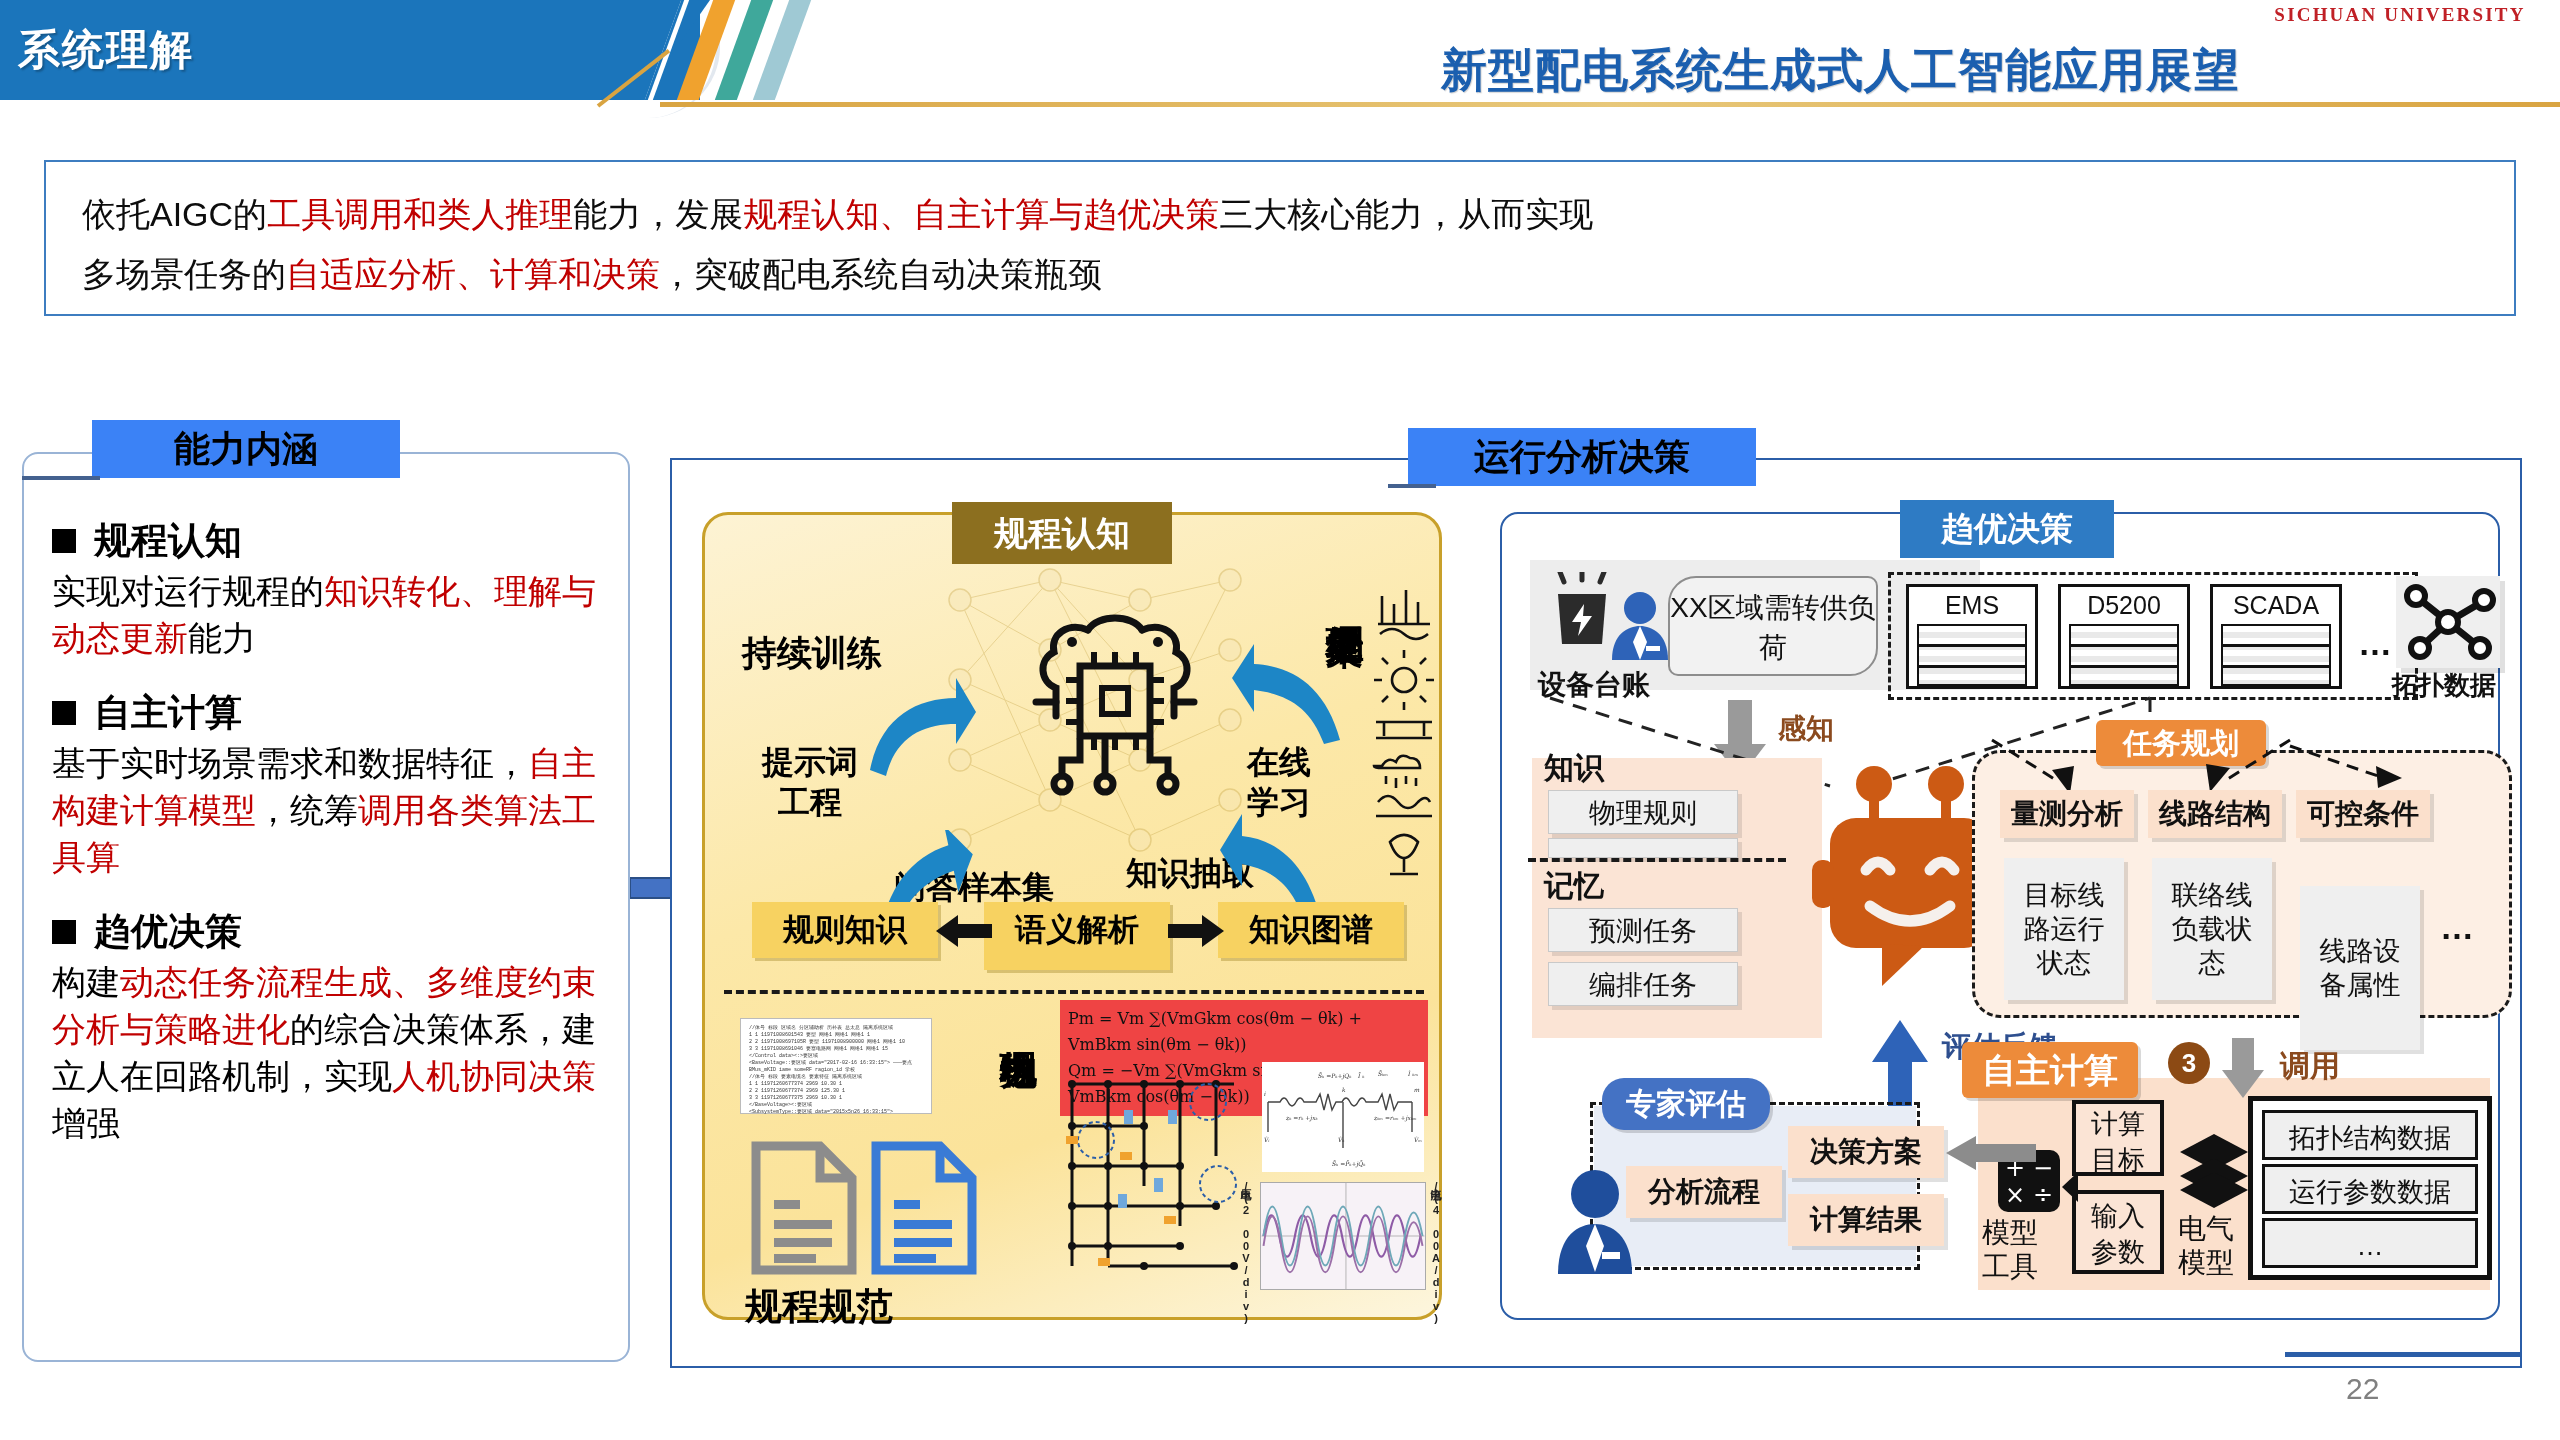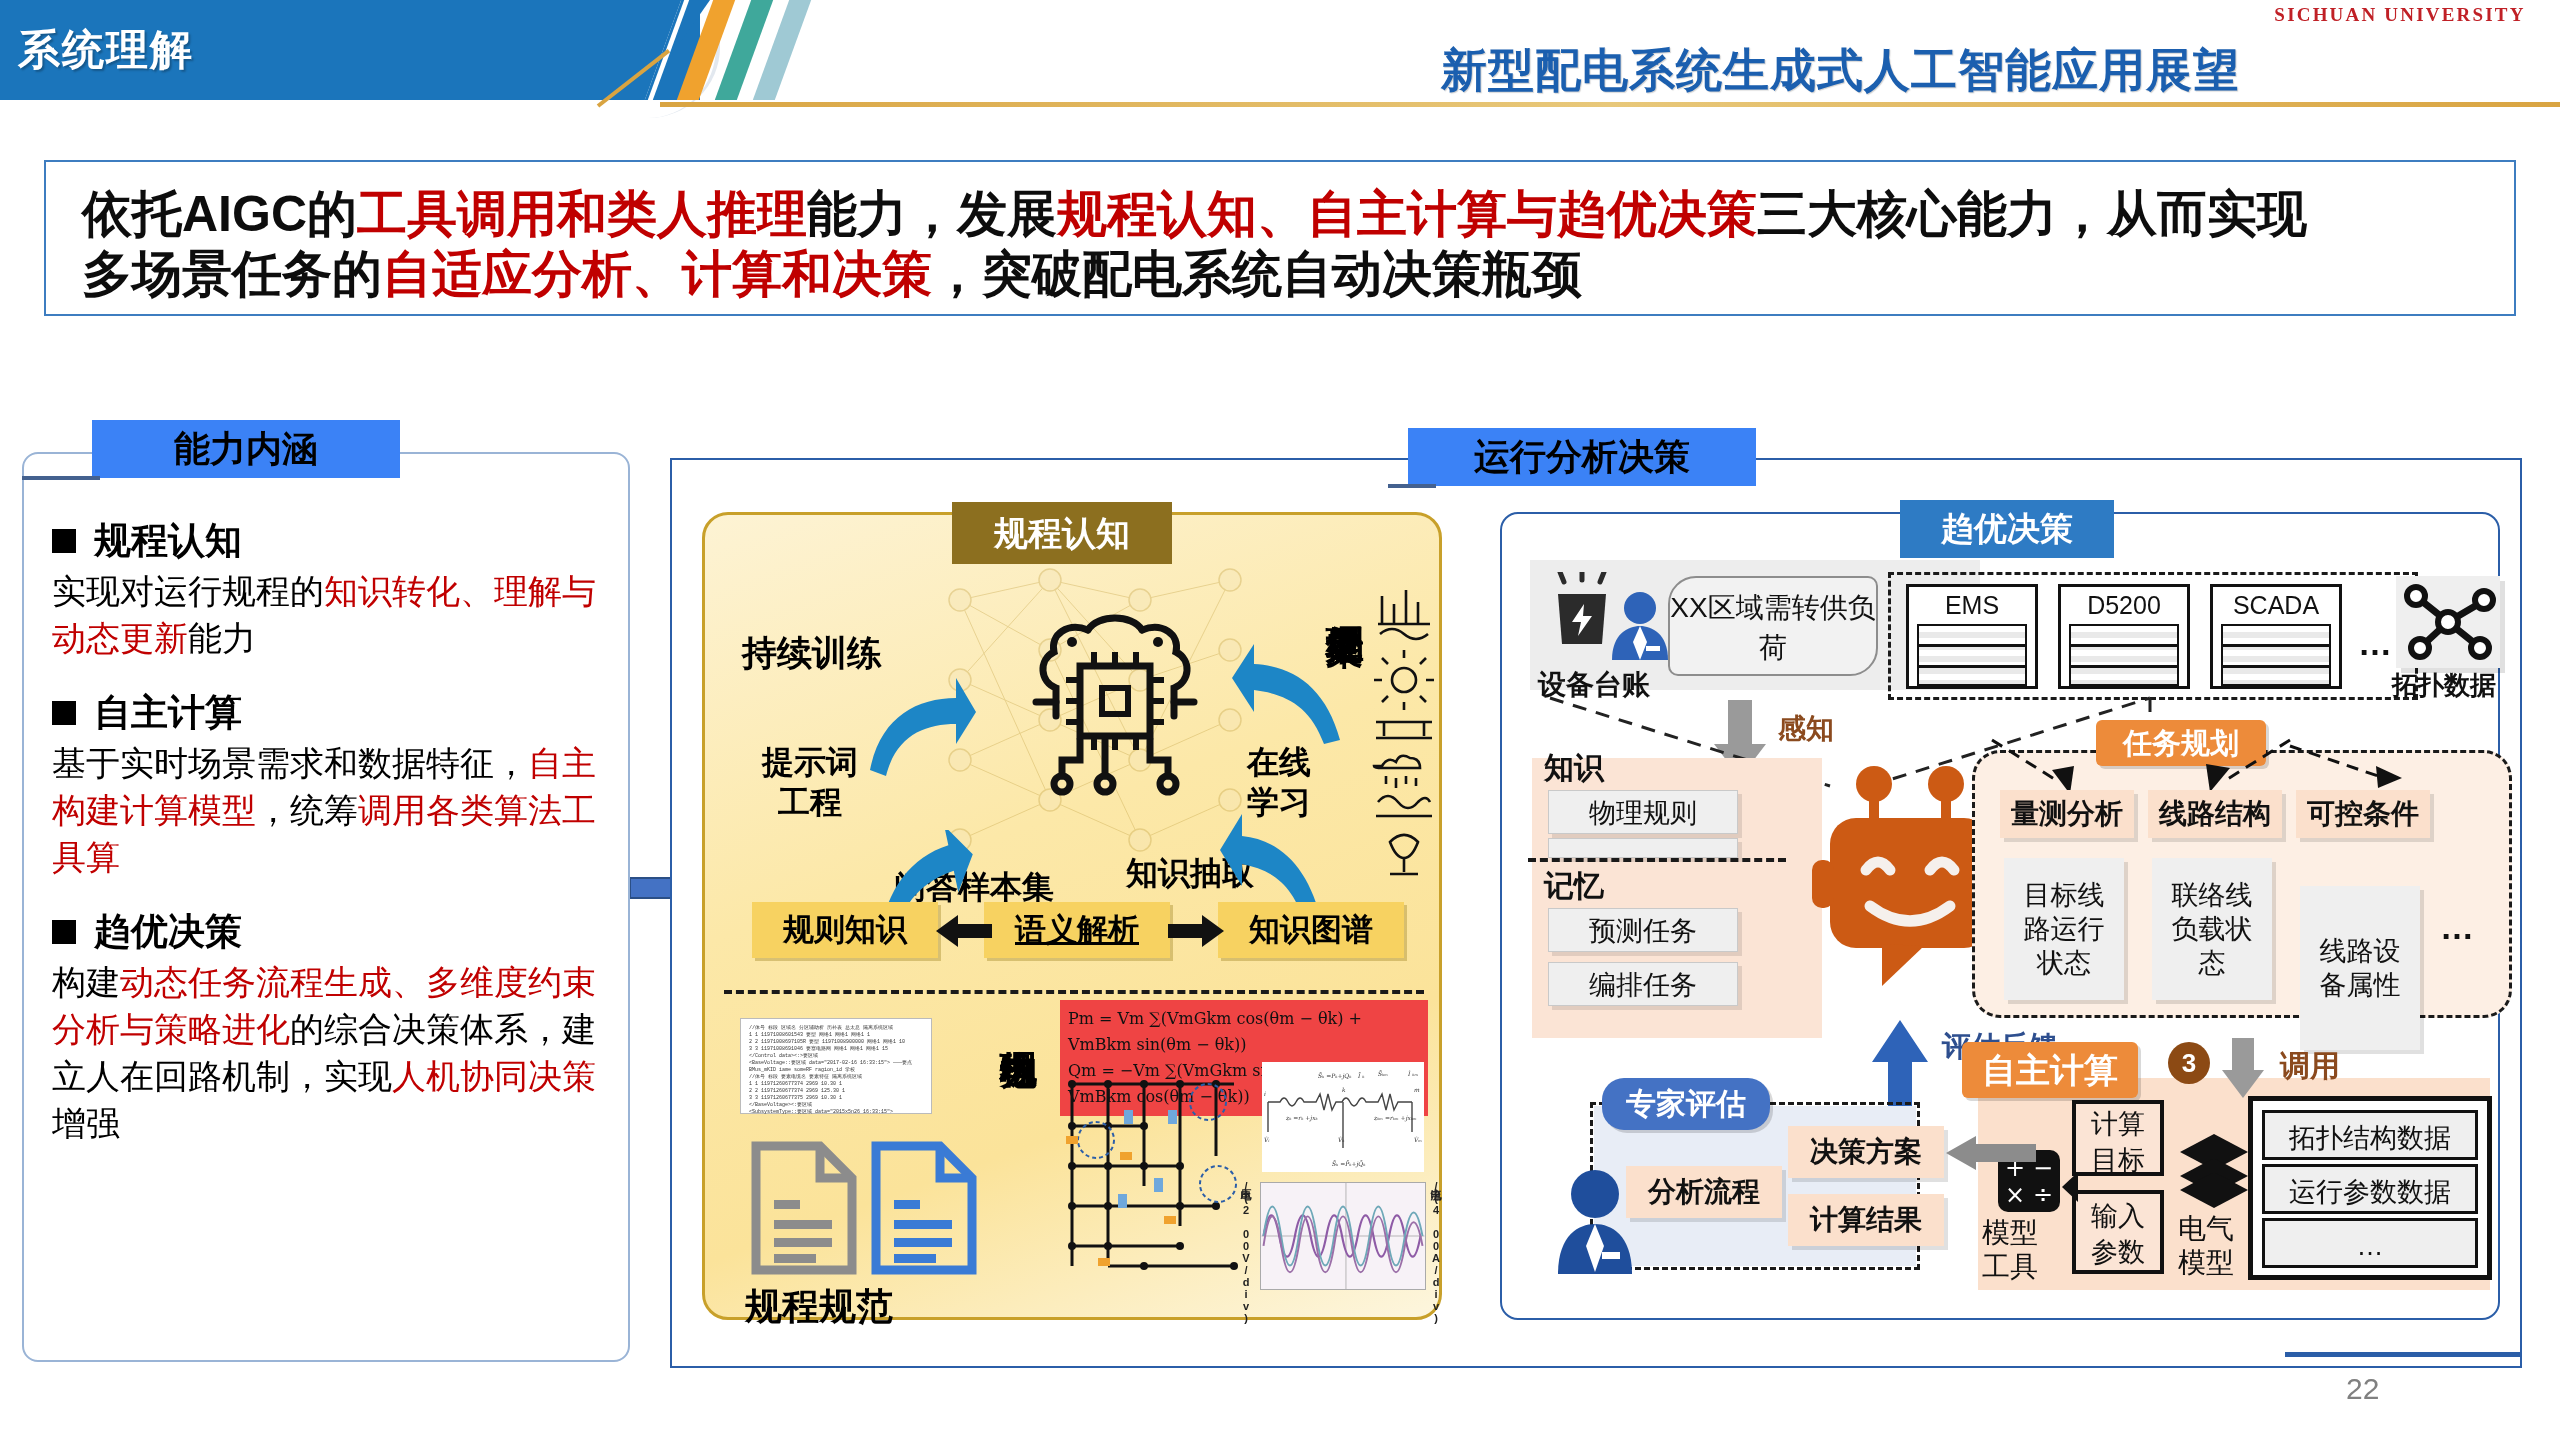--- a/index.html
+++ b/index.html
@@ -60,21 +60,21 @@
     font-family: "Liberation Serif", "DejaVu Serif", serif;
   }
 
   
   .statement {
     position: absolute; left: 44px; top: 160px; width: 2472px; height: 156px;
     border: 2px solid #3E7DC0; background: #ffffff;
     padding: 22px 30px 0 36px;
   }
   .st-line {
-    font-size: 50px; font-weight: bold; color: #0d0d0d; line-height: 60px;
+    font-size: 34px; font-weight: normal; color: #0d0d0d; line-height: 60px;
     letter-spacing: 0px;
   }
   .hi { color: #C00000; }
 
   
   .pill {
     position: absolute; background: #3b82f6; color: #000;
     font-size: 36px; font-weight: bold; text-align: center;
     line-height: 58px; z-index: 6;
   }
@@ -356,21 +356,21 @@
   <path d="M6,104 C26,52 56,26 96,22 L96,2 L118,36 L96,70 L96,48 C64,52 36,68 24,108 Z" fill="#1D86C6" transform="rotate(-12 60 55)"></path>
 </svg>
 <svg style="position:absolute;left:1230px;top:640px;width:120px;height:110px">
   <path d="M110,100 C96,48 64,26 24,24 L24,4 L2,38 L24,72 L24,50 C56,54 80,66 94,104 Z" fill="#1D86C6"></path>
 </svg>
 <svg style="position:absolute;left:1218px;top:812px;width:120px;height:120px">
   <path d="M104,112 C92,58 64,28 24,24 L24,2 L2,38 L24,74 L24,52 C54,58 76,72 88,116 Z" fill="#1D86C6"></path>
 </svg>
 
 <div class="chip" style="left:752px; top:902px; width:186px; height:56px; line-height:56px;">规则知识</div>
-<div class="chip" style="left:984px; top:902px; width:186px; height:56px; line-height:56px;text-decoration:underline;">语义解析</div>
+<div class="chip" style="left:984px; top:902px; width:186px; height:68px; line-height:56px;">语义解析</div>
 <div class="chip" style="left:1218px; top:902px; width:186px; height:56px; line-height:56px;">知识图谱</div>
 
 <svg style="position:absolute;left:936px;top:912px;width:58px;height:38px">
   <polygon points="0,19 22,3 22,12 56,12 56,26 22,26 22,35" fill="#111"></polygon>
 </svg>
 <svg style="position:absolute;left:1166px;top:912px;width:58px;height:38px">
   <polygon points="58,19 36,3 36,12 2,12 2,26 36,26 36,35" fill="#111"></polygon>
 </svg>
 
 <div class="dashline" style="left:724px; top:990px; width:700px;"></div>

